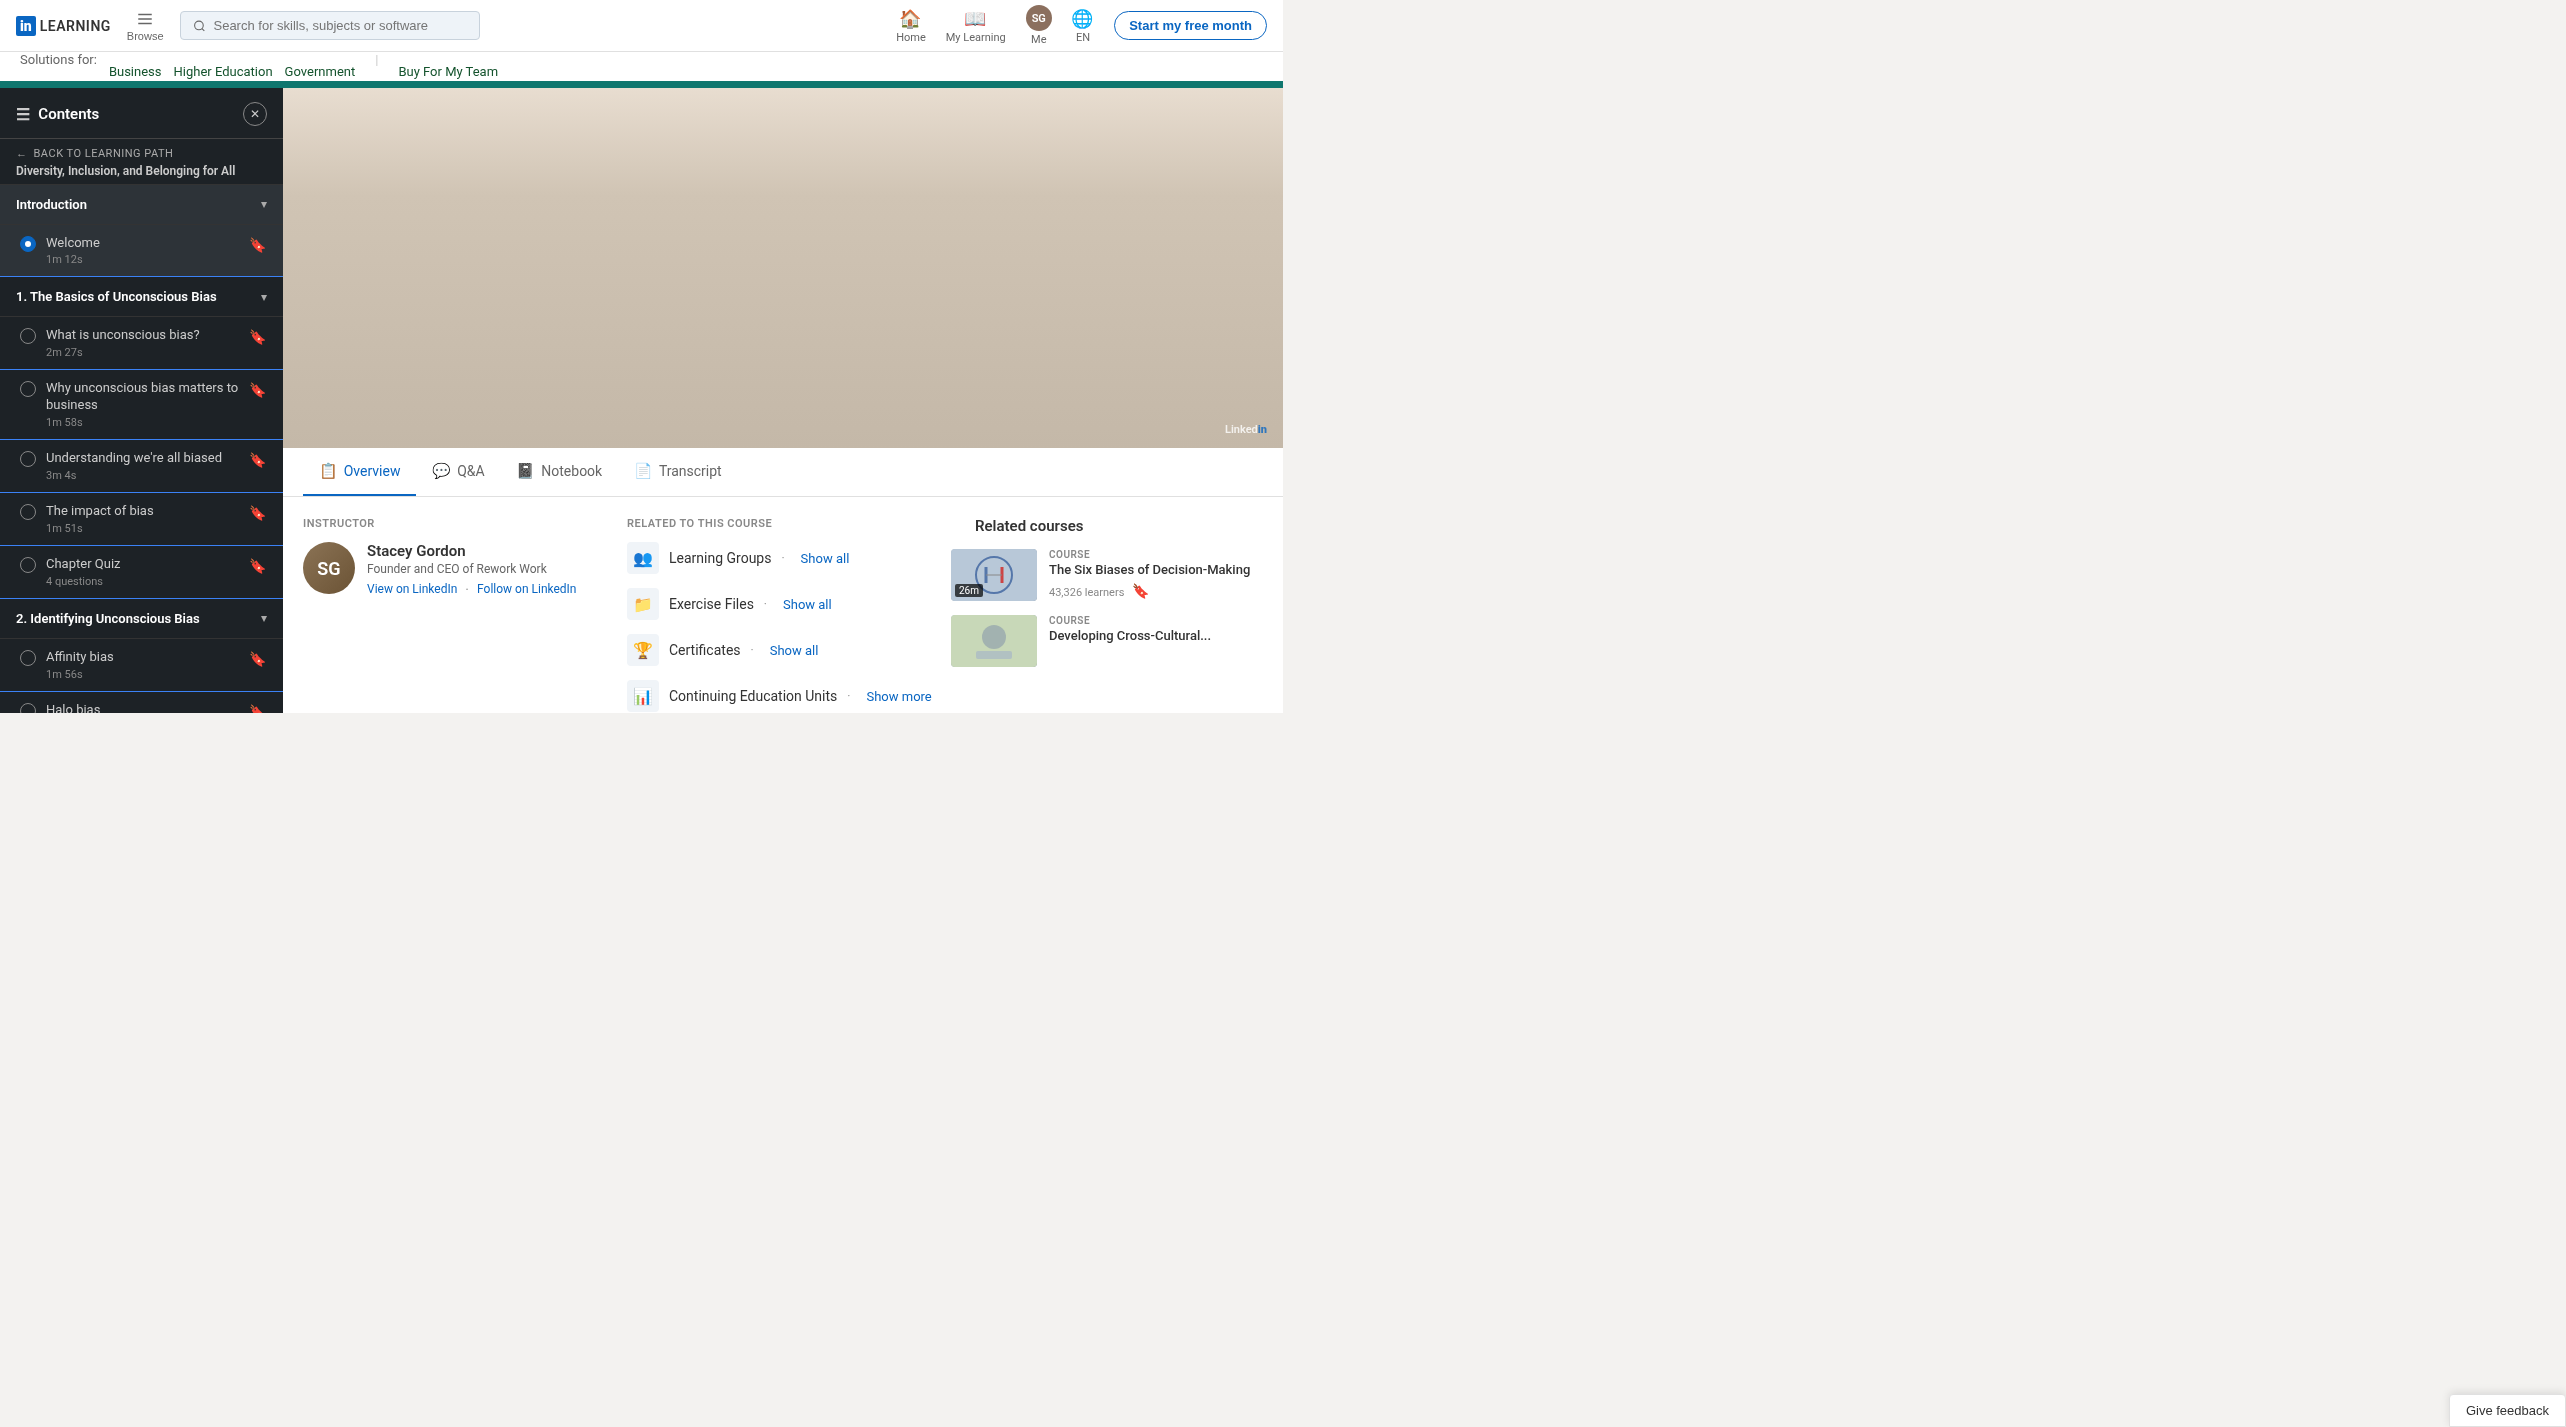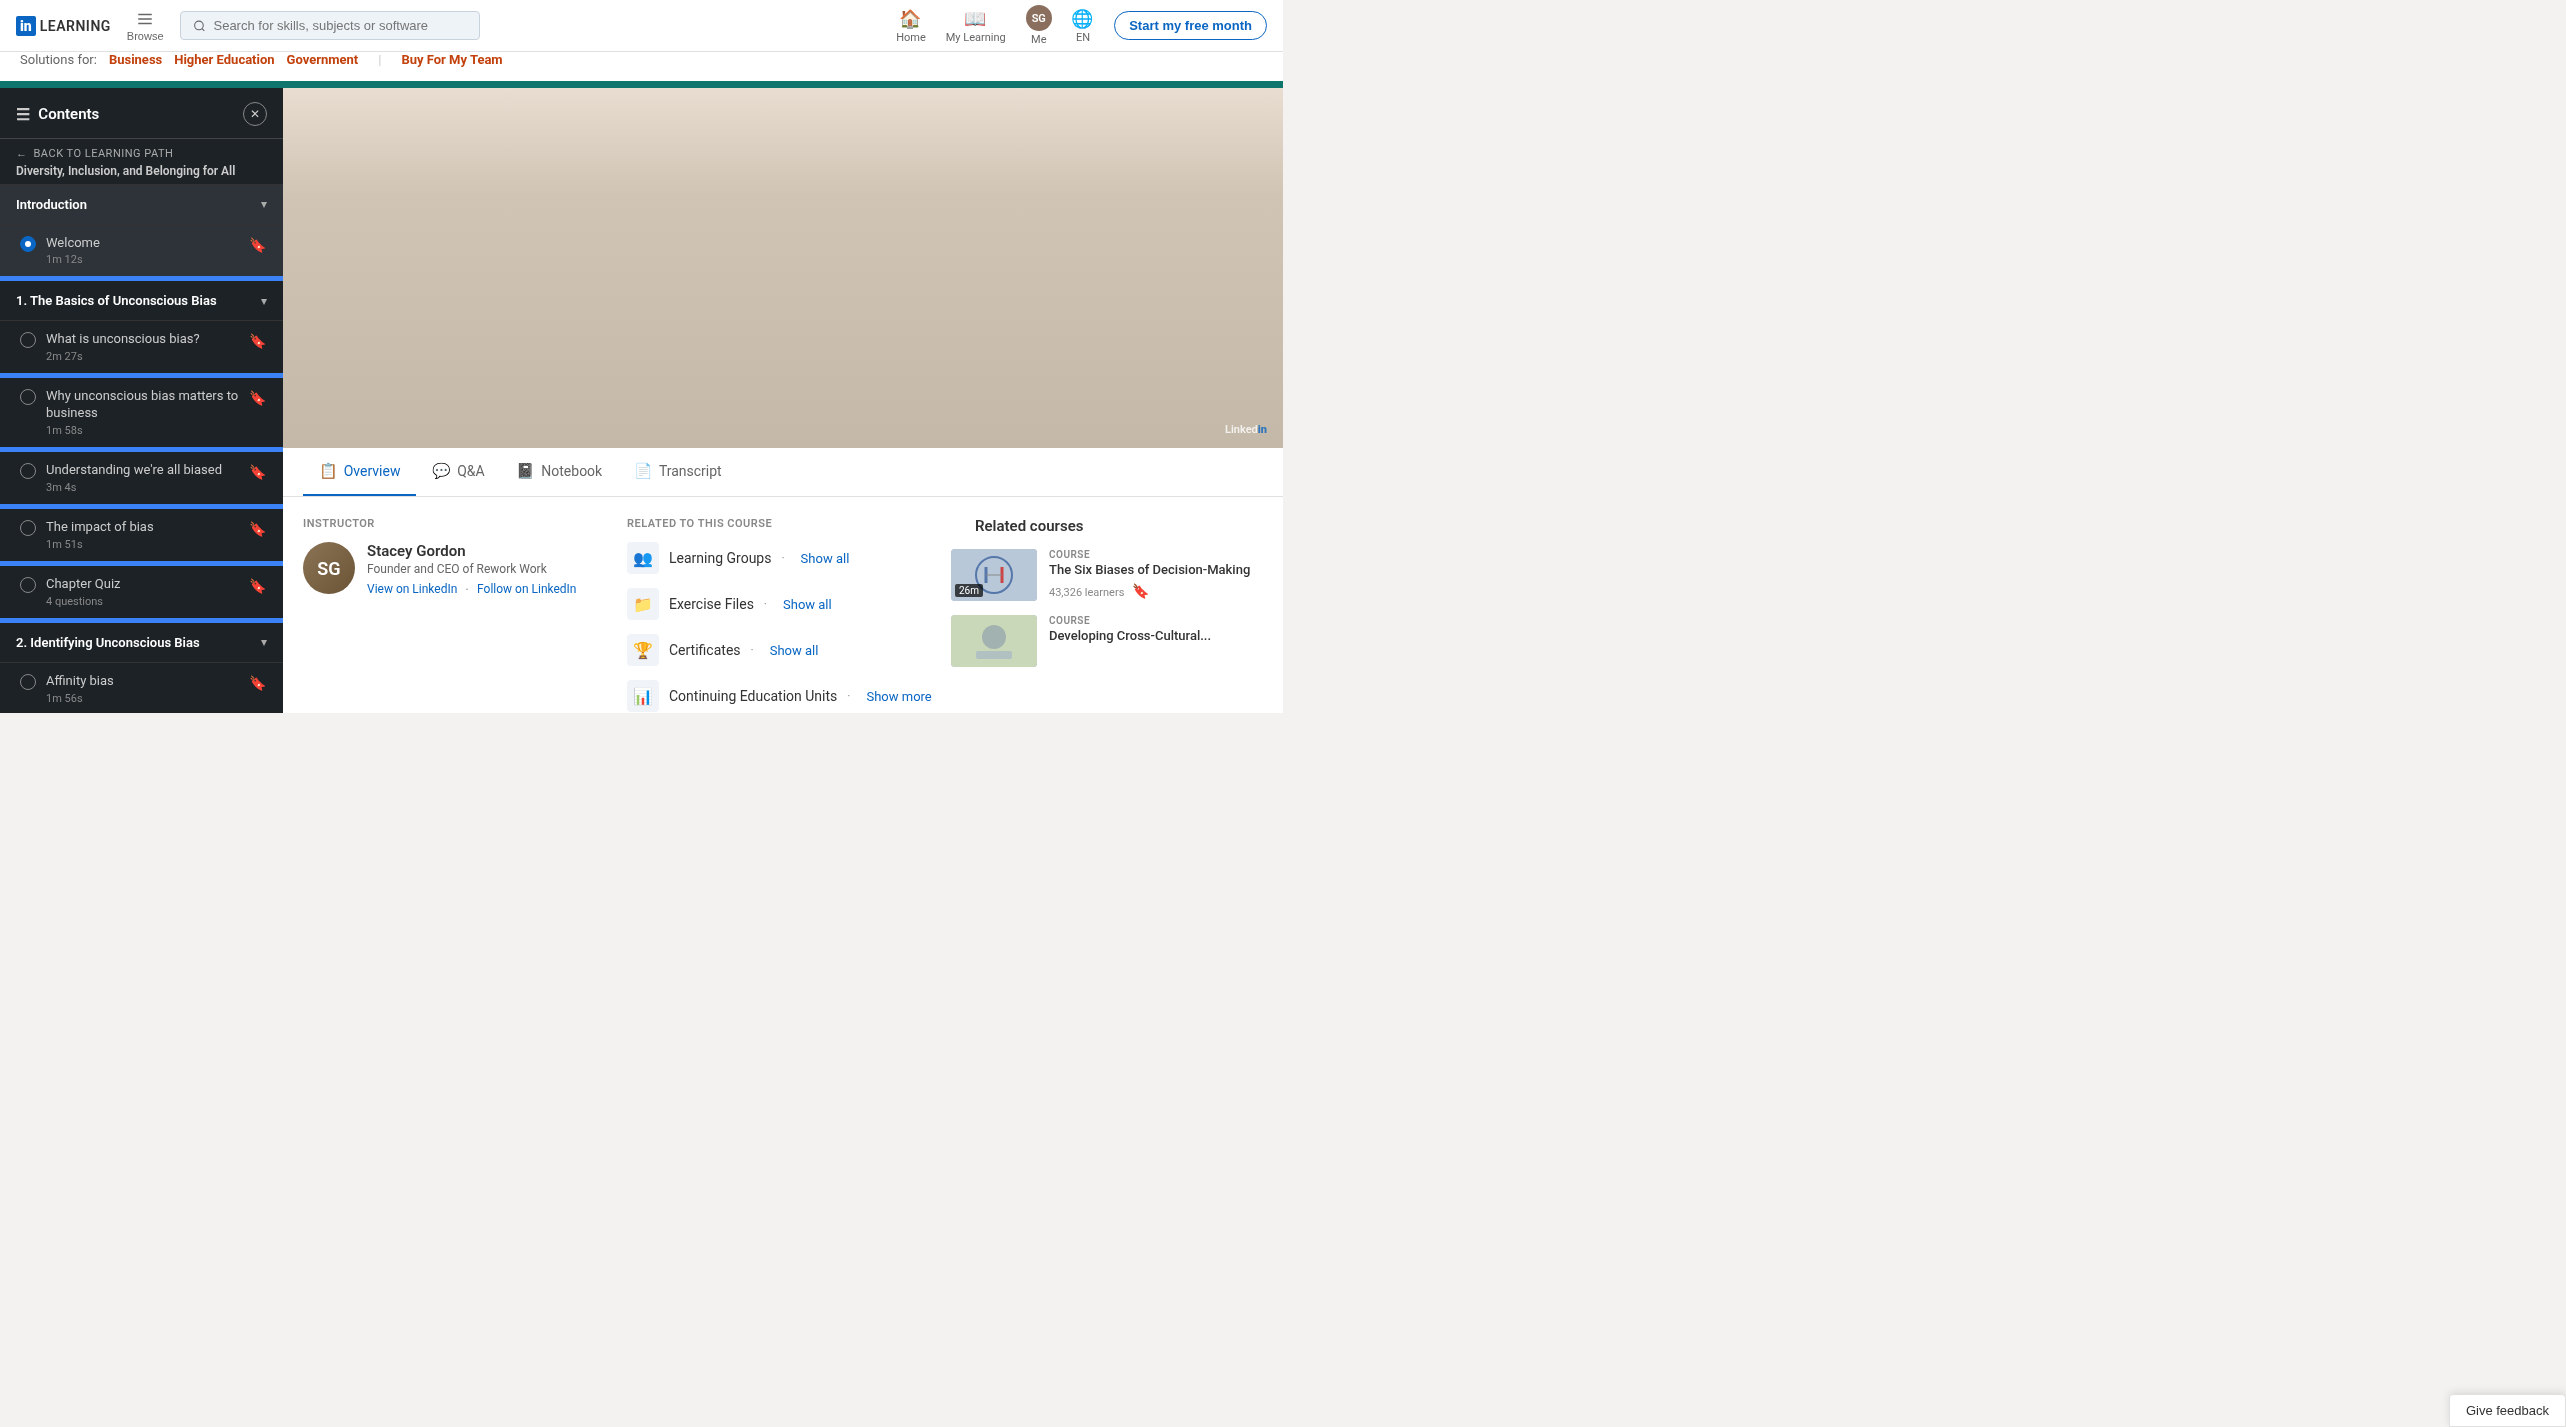--- a/index.html
+++ b/index.html
@@ -55,21 +55,21 @@
       cursor: pointer; white-space: nowrap;
     }
 
     
     .sub-nav {
       display: flex; height: 36px;
       background: #fff; border-bottom: 7px solid #0f766e;
       padding: 0 20px; gap: 12px; font-size: 13px; color: #555;
     }
     .sub-nav .solutions { color: #666; }
-    .sub-nav a { color: #c2410c; text-decoration: none; font-weight: 700; }
+    .sub-nav a { color: #14532d; text-decoration: none; font-weight: 400; margin-top: 12px; }
     .sub-nav .separator { color: #ccc; margin: 0 8px; }
 
     
     .main-layout {
       display: flex; height: calc(100% - 88px);
     }
 
     
     .sidebar {
       width: 283px; min-width: 283px; background: #1d2226;
@@ -96,21 +96,21 @@
     .section-header {
       display: flex; align-items: center; justify-content: space-between;
       padding: 12px 16px; cursor: pointer; border-bottom: 1px solid #333;
     }
     .section-header.active { background: #2d3338; }
     .section-header .section-title { font-size: 13px; font-weight: 600; color: #fff; }
     .section-header .chevron { color: #aaa; font-size: 12px; }
 
     .lesson-item {
       display: flex; align-items: flex-start; justify-content: space-between;
-      padding: 10px 16px 10px 20px; cursor: pointer; border-bottom: 5px solid #3b82f6;
+      padding: 10px 16px 10px 20px; cursor: pointer; border-bottom: 1px solid #3b82f6;
     }
     .lesson-item.active { background: #2d3338; }
     .lesson-item .left { display: flex; align-items: flex-start; gap: 10px; }
     .lesson-item .circle {
       width: 16px; height: 16px; border-radius: 50%; border: 1.5px solid #888;
       margin-top: 1px; flex-shrink: 0; display: flex; align-items: center; justify-content: center;
     }
     .lesson-item .circle.active-circle { border-color: #0a66c2; background: #0a66c2; }
     .lesson-item .lesson-info .title { font-size: 13px; color: #ccc; line-height: 1.3; }
     .lesson-item .lesson-info .duration { font-size: 11px; color: #888; margin-top: 2px; }

